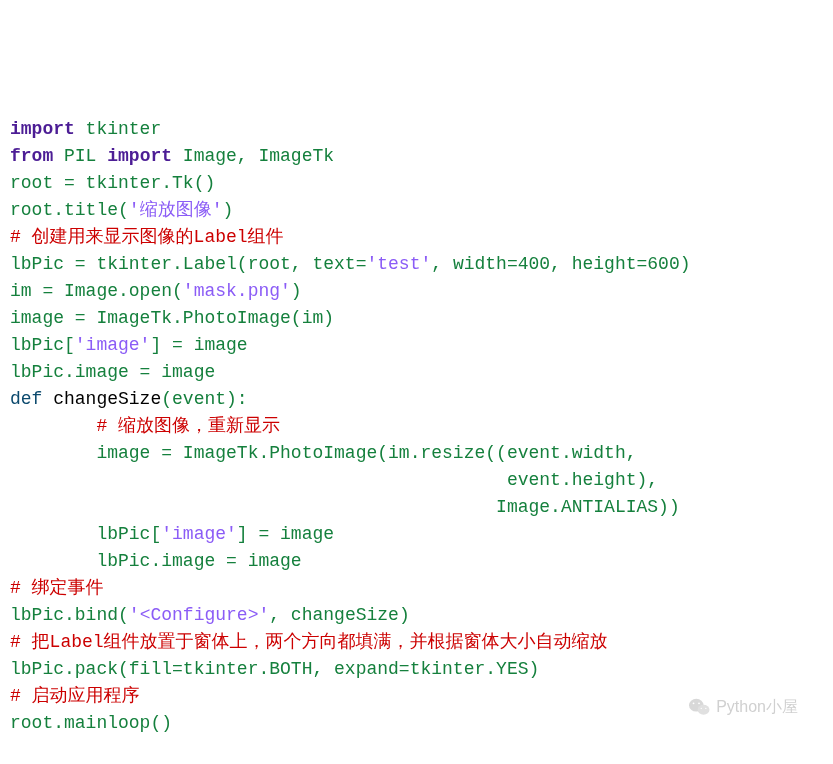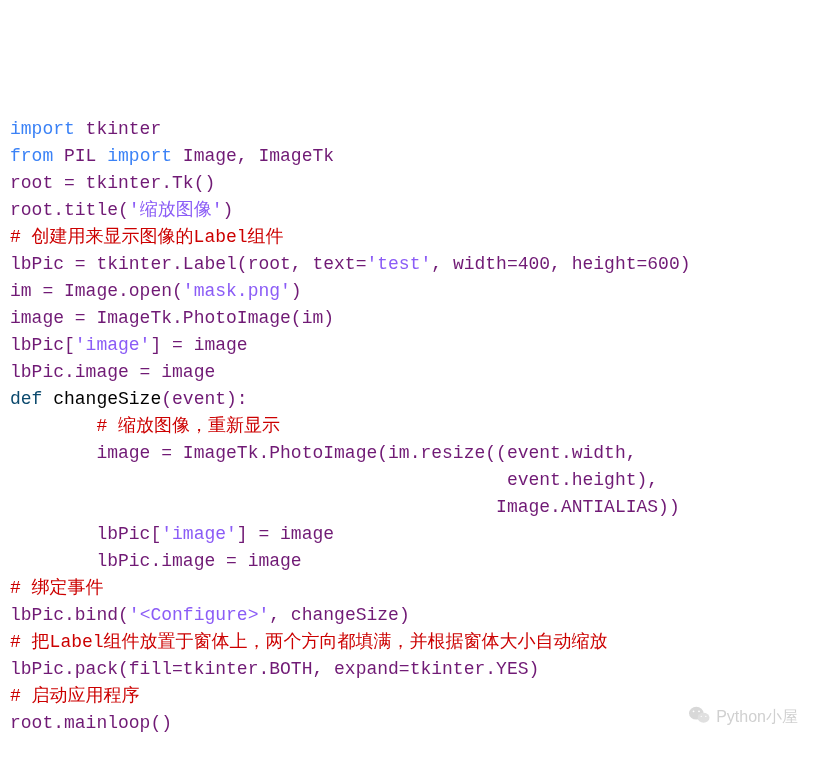--- a/index.html
+++ b/index.html
@@ -13,49 +13,50 @@
       line-height: 1.5;
       background: #ffffff;
       padding: 8px 10px;
       width: 833px;
       height: 764px;
       overflow: hidden;
       position: relative;
       white-space: pre;
     }
     .keyword {
-      color: #3b82f6;
+      color: #4c1d95;
+      font-weight: bold;
     }
     .def-keyword {
       color: #0c4a6e;
     }
     .funcname {
       color: #000000;
     }
     .string {
       color: #8b5cf6;
     }
     .comment {
       color: #cc0000;
       text-align: right;
     }
     .normal {
-      color: #701a75;
+      color: #15803d;
     }
     .line {
       display: block;
     }
     .watermark {
       position: absolute;
-      bottom: 35px;
+      bottom: 45px;
       right: 35px;
       color: #d0d0d0;
       font-size: 16px;
       display: flex;
-      align-items: flex-start;
+      align-items: center;
       gap: 6px;
       font-family: sans-serif;
     }
     .watermark-icon {
       display: inline-flex;
       align-items: center;
     }
   </style>
 </head>
 <body>

